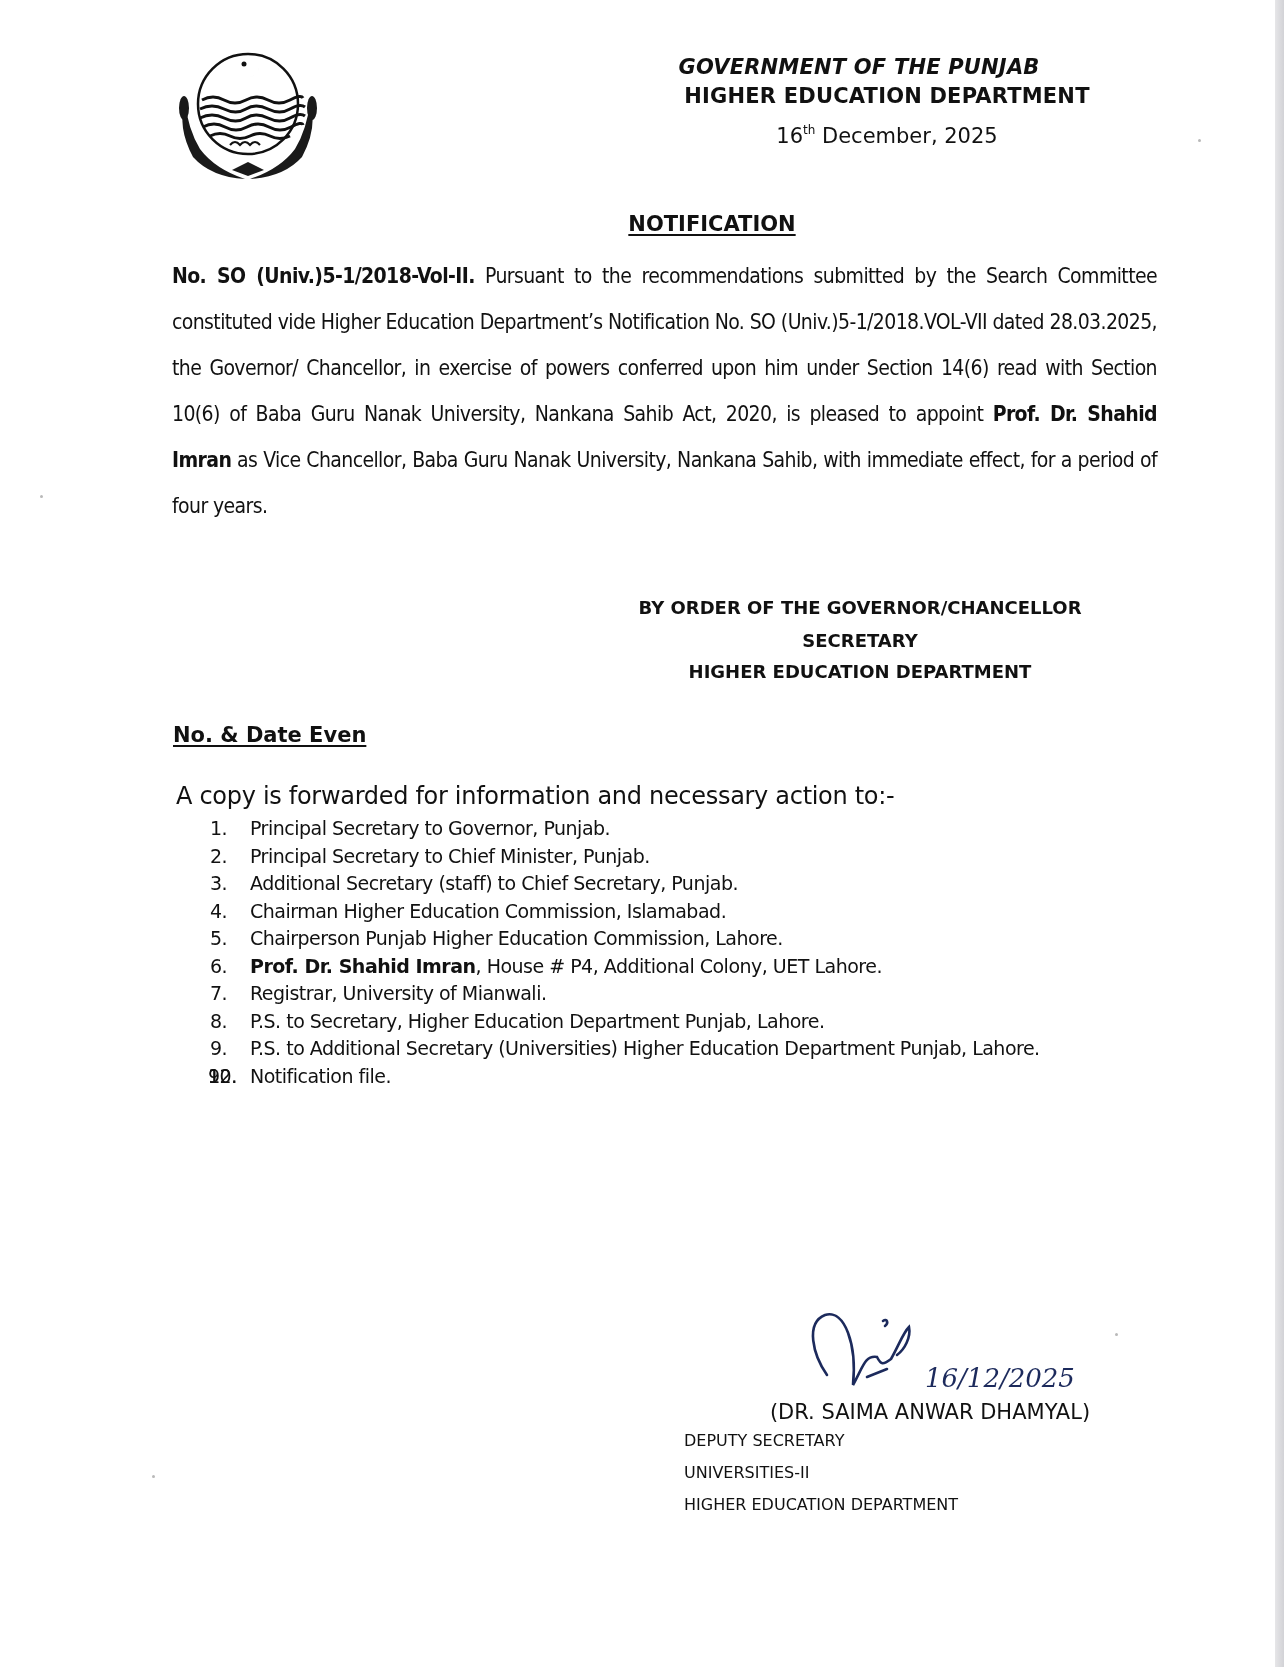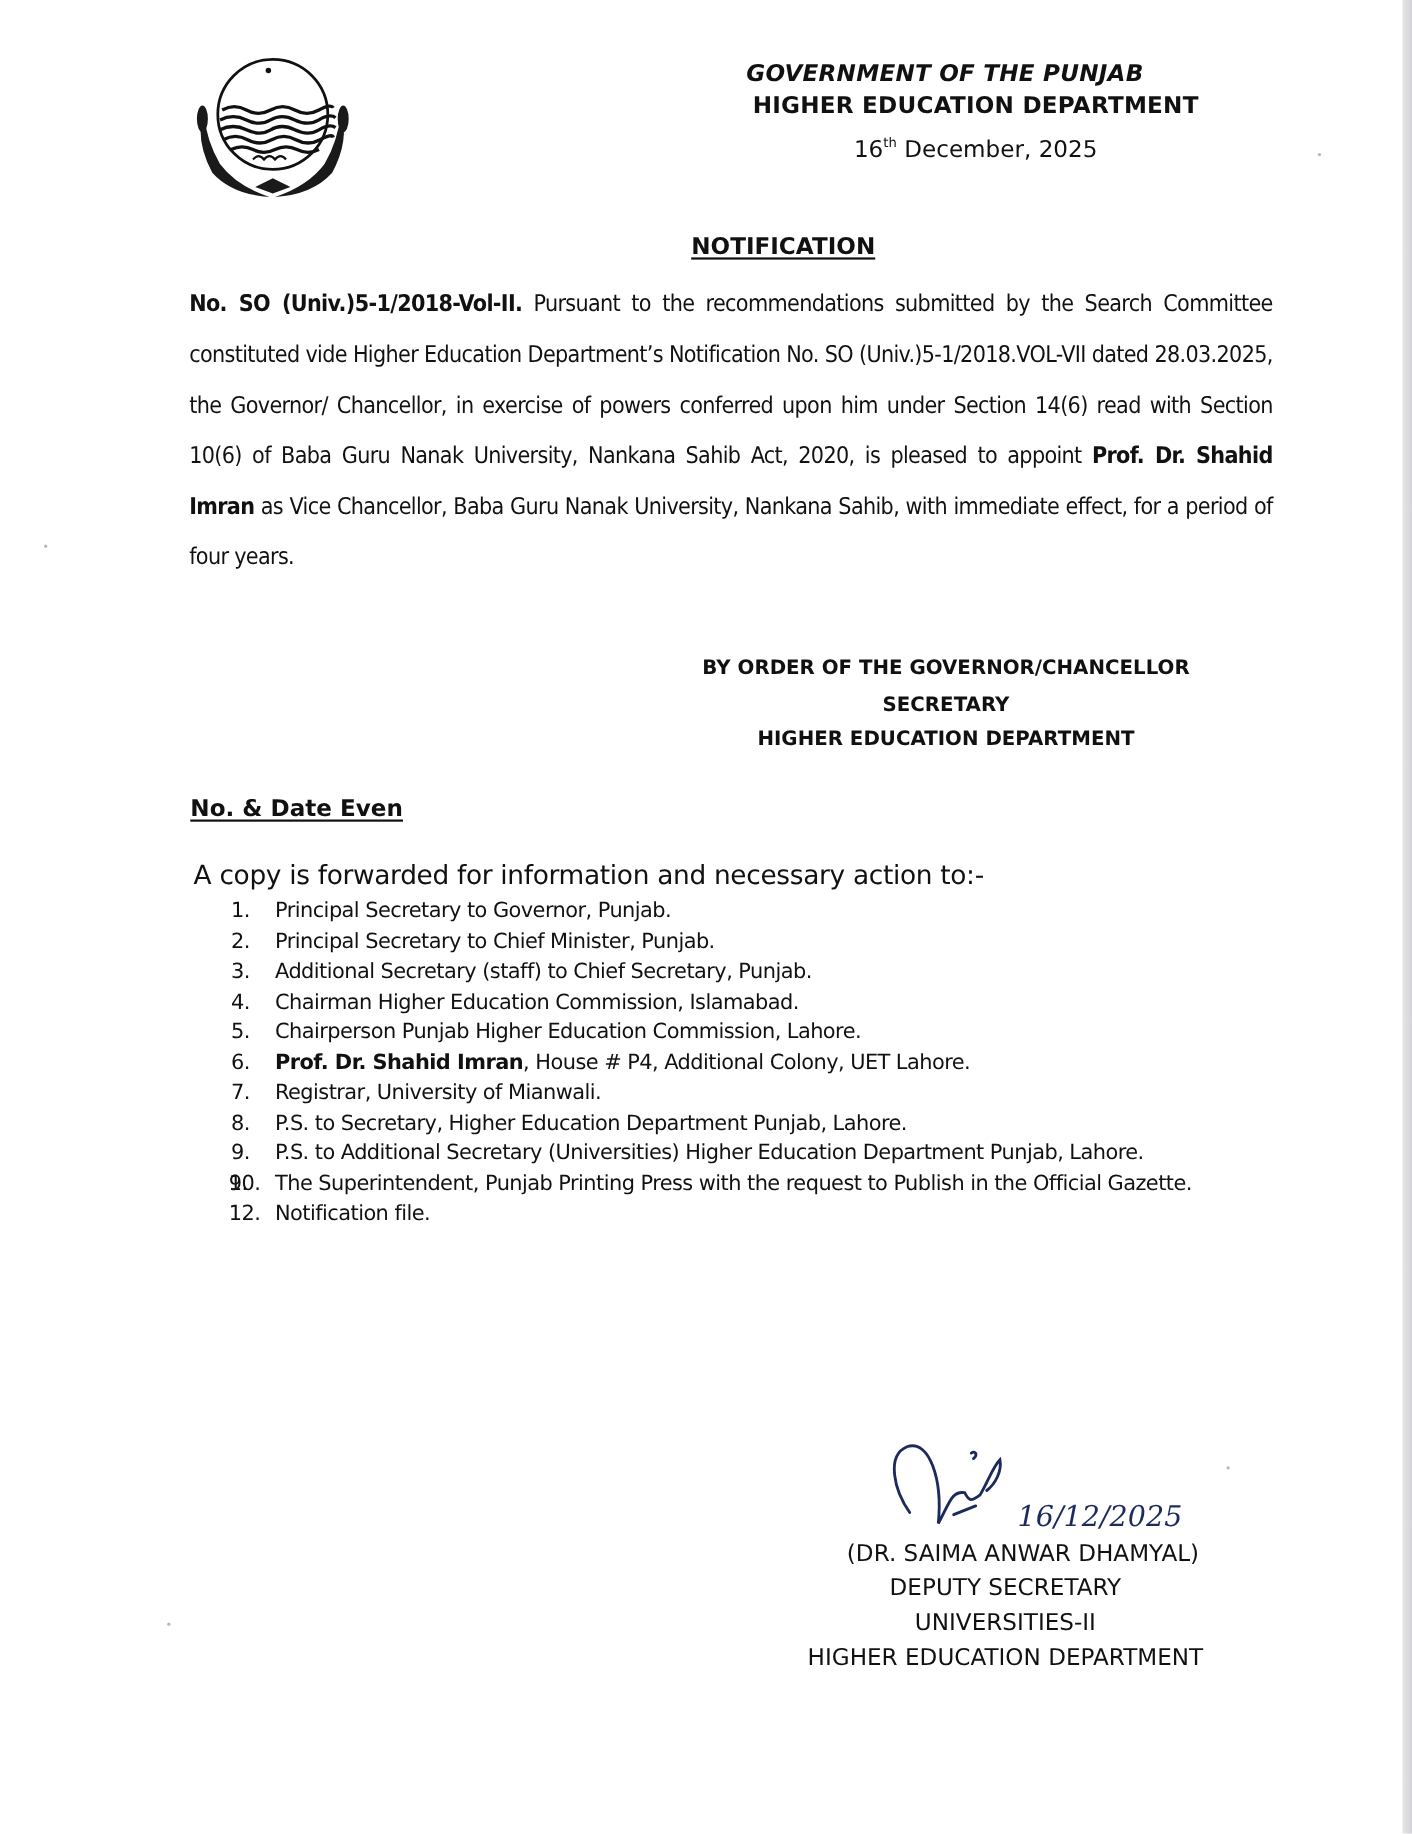--- a/index.html
+++ b/index.html
@@ -52,21 +52,21 @@
     margin: 0; padding: 0; list-style: none;
     font-size: 19px; line-height: 27.5px; letter-spacing: -0.5px;
   }
   .cc-list li { position: relative; padding-left: 40px; text-align: justify; text-align-last: left; }
   .cc-list li .num { position: absolute; left: 0; top: 0; }
   .cc-list li.tight-num { padding-left: 40px; }
   .cc-list li.tight-num .num { left: -2px; }
 
   .signature { position: absolute; left: 805px; top: 1305px; width: 310px; height: 95px; }
   .sig-name { position: absolute; top: 1400px; left: 700px; width: 460px; text-align: center; font-weight: normal; font-size: 21px; }
-  .sig-line { position: absolute; left: 700px; width: 460px; text-align: center; font-size: 21px; }
+  .sig-line { position: absolute; left: 700px; width: 460px; text-align: left; font-size: 16px; }
   .sig-l1 { top: 1431px; left: 684px; }
   .sig-l2 { top: 1463px; left: 684px; }
   .sig-l3 { top: 1495px; left: 684px; }
 
   .speck { position: absolute; width: 3px; height: 3px; border-radius: 50%; background: #b9b9b9; }
 </style>
 </head>
 <body>
 
 <div class="page-edge"></div>
@@ -112,21 +112,21 @@
   <li><span class="num">1.</span><span>Principal Secretary to Governor, Punjab.</span></li>
   <li><span class="num">2.</span><span>Principal Secretary to Chief Minister, Punjab.</span></li>
   <li><span class="num">3.</span><span>Additional Secretary (staff) to Chief Secretary, Punjab.</span></li>
   <li><span class="num">4.</span><span>Chairman Higher Education Commission, Islamabad.</span></li>
   <li><span class="num">5.</span><span>Chairperson Punjab Higher Education Commission, Lahore.</span></li>
   <li><span class="num">6.</span><b>Prof. Dr. Shahid Imran</b><span>, House # P4, Additional Colony, UET Lahore.</span></li>
   <li><span class="num">7.</span><span>Registrar, University of Mianwali.</span></li>
   <li><span class="num">8.</span><span>P.S. to Secretary, Higher Education Department Punjab, Lahore.</span></li>
   <li><span class="num">9.</span><span>P.S. to Additional Secretary (Universities) Higher Education Department Punjab, Lahore.</span></li>
   <li class="tight-num"><span class="num">10.</span></li>
-  <li class="tight-num"><span class="num">9.</span><span>The Superintendent, Punjab Printing Press with the request to Publish in the Official Gazette.</span></li>
+  <li class="tight-num"><span class="num">9.</span></li>
   <li class="tight-num"><span class="num">12.</span><span>Notification file.</span></li>
 </ol>
 
 <svg class="signature" viewBox="0 0 310 95">
   <g fill="none" stroke="#1c2a5c" stroke-width="2.6" stroke-linecap="round">
     <path d="M22,70 C8,50 0,18 20,10 C40,4 52,40 48,80 C58,62 60,50 72,52 C76,60 78,60 86,54 C94,40 98,28 104,22 C106,32 100,44 92,50"></path>
     <path d="M78,16 c4,-3 6,2 2,5"></path>
     <path d="M62,72 l20,-8"></path>
   </g>
   <text x="120" y="82" fill="#1c2a5c" font-family="'DejaVu Serif', serif" font-style="italic" font-size="26">16/12/2025</text>

